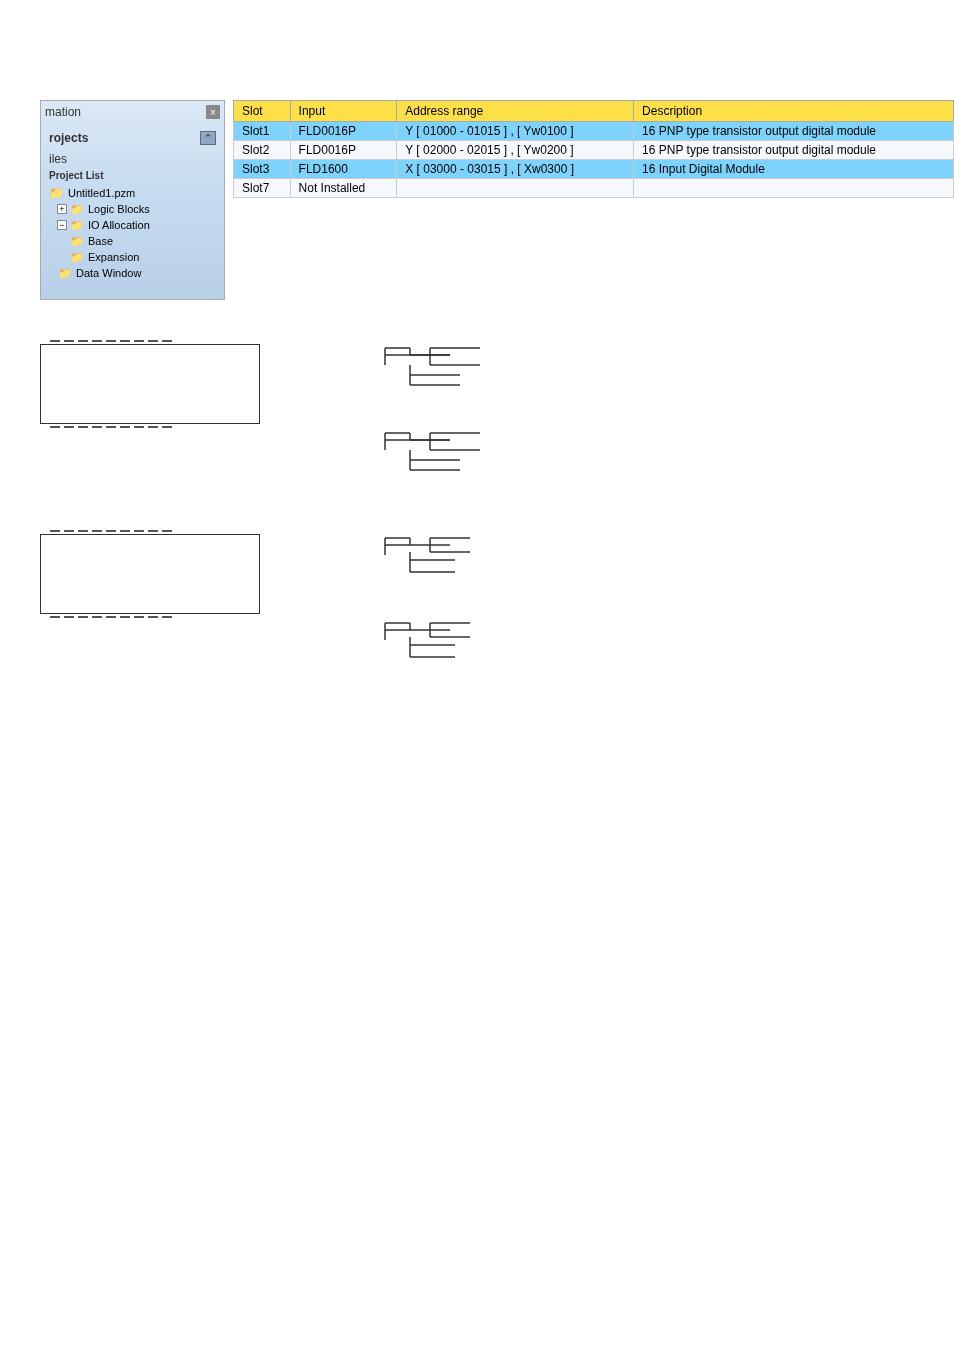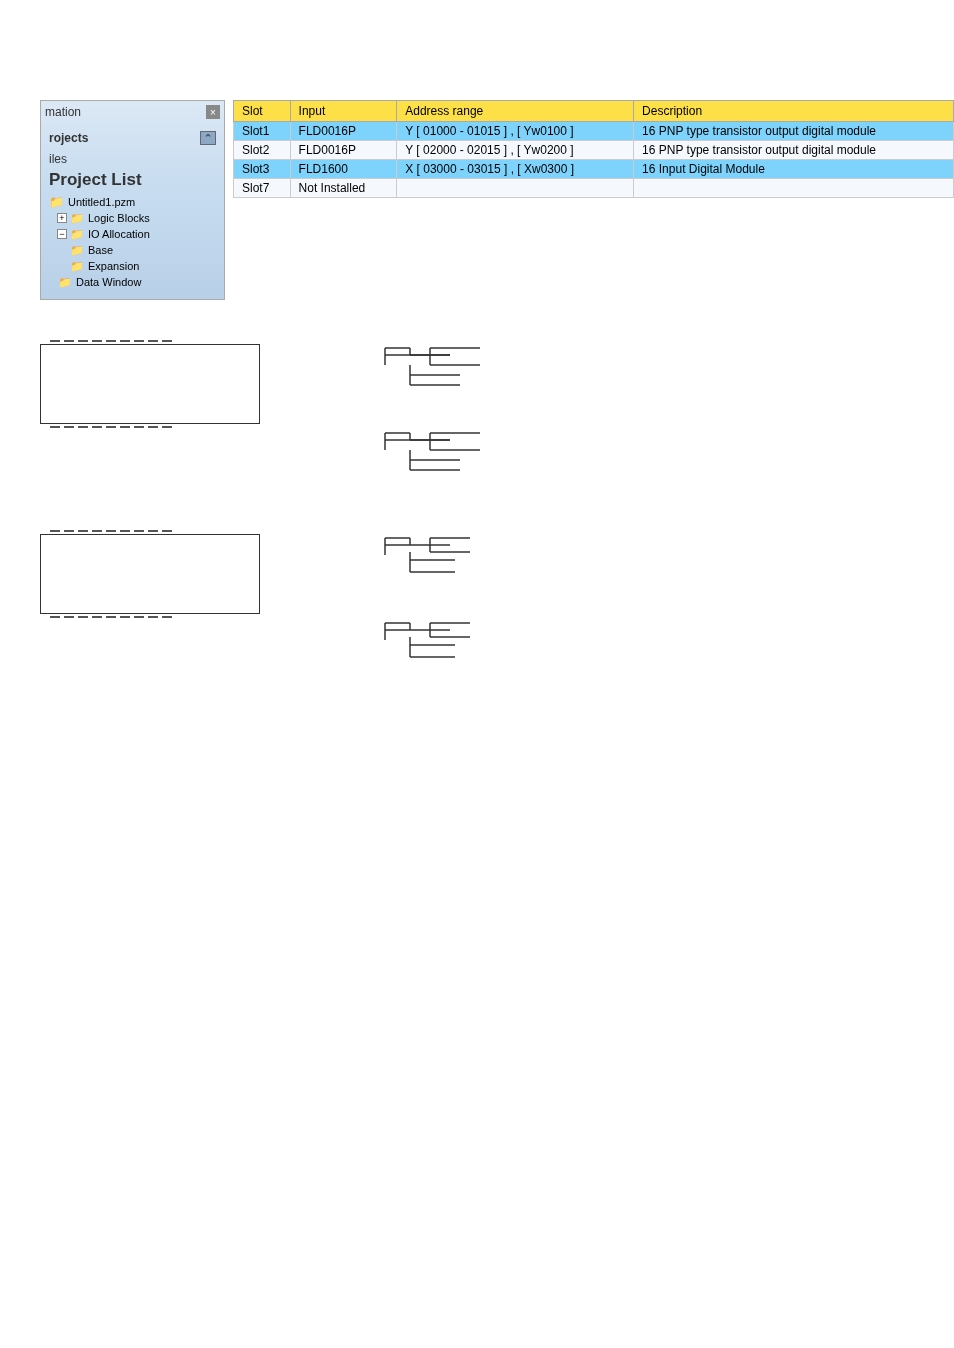--- a/index.html
+++ b/index.html
@@ -82,21 +82,21 @@
     }
 
     .sidebar-section-label {
       font-size: 12px;
       color: #333;
       padding: 1px 4px;
       margin-bottom: 2px;
     }
 
     .project-list-label {
-      font-size: 17px;
+      font-size: 10px;
       color: #333;
       padding: 1px 4px;
       font-weight: bold;
       margin-bottom: 3px;
     }
 
     .tree-item {
       display: flex;
       align-items: center;
       padding: 1px 4px;

